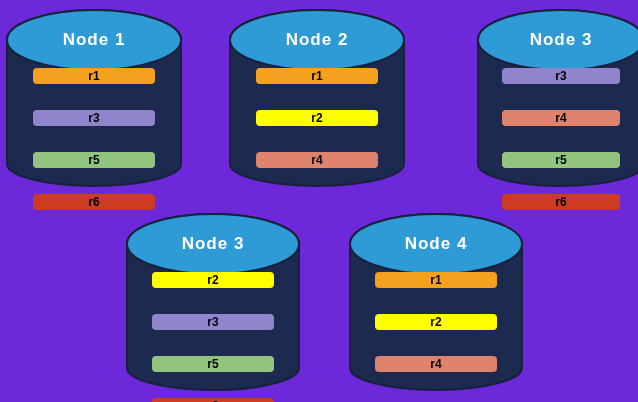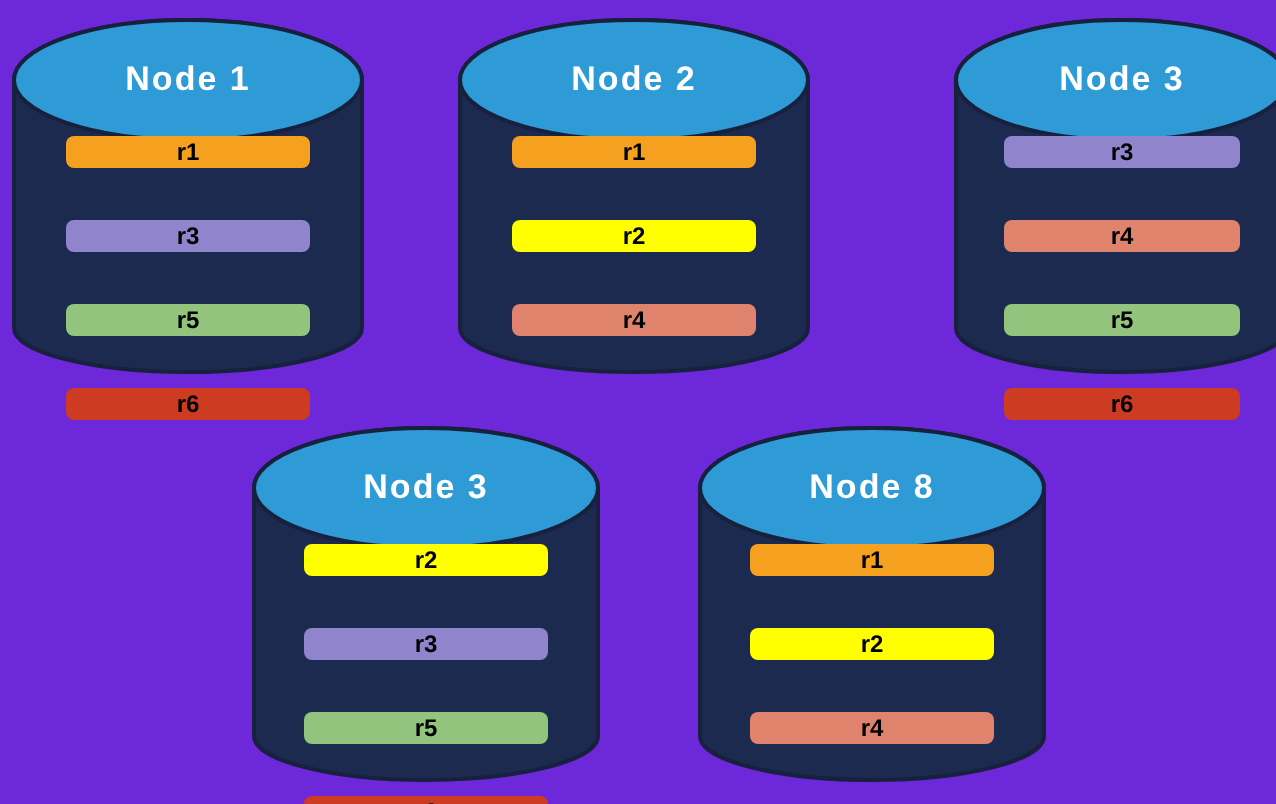--- a/index.html
+++ b/index.html
@@ -120,20 +120,20 @@
         <div class="replica-bar" style="width: 122px; background: rgb(144, 133, 204);">r3</div>
         <div class="replica-bar" style="width: 122px; background: rgb(146, 196, 125);">r5</div>
         <div class="replica-bar" style="width: 122px; background: rgb(204, 59, 34);">r6</div>
       </div>
     </div>
     <div class="node" style="left: 348px; top: 212px; width: 176px; height: 180px;">
       <svg class="node-svg" viewBox="0 0 176 180" preserveAspectRatio="none">
         <path d="M 2 32 L 2 156 A 86 22 0 0 0 174 156 L 174 32 A 86 30 0 0 0 2 32 Z" fill="#1B2A4E" stroke="#17213D" stroke-width="2"></path>
         <ellipse cx="88" cy="32" rx="86" ry="30" fill="#2E9BD6" stroke="#17213D" stroke-width="2"></ellipse>
       </svg>
-      <div class="node-title" style="top: 22px;">Node  8</div>
+      <div class="node-title" style="top: 22px;">Node  4</div>
       <div class="replica-list" style="top: 60px;">
         <div class="replica-bar" style="width: 122px; background: rgb(246, 160, 32);">r1</div>
         <div class="replica-bar" style="width: 122px; background: rgb(255, 255, 0);">r2</div>
         <div class="replica-bar" style="width: 122px; background: rgb(224, 131, 109);">r4</div>
       </div>
     </div>
   </div>
 
 </body></html>

